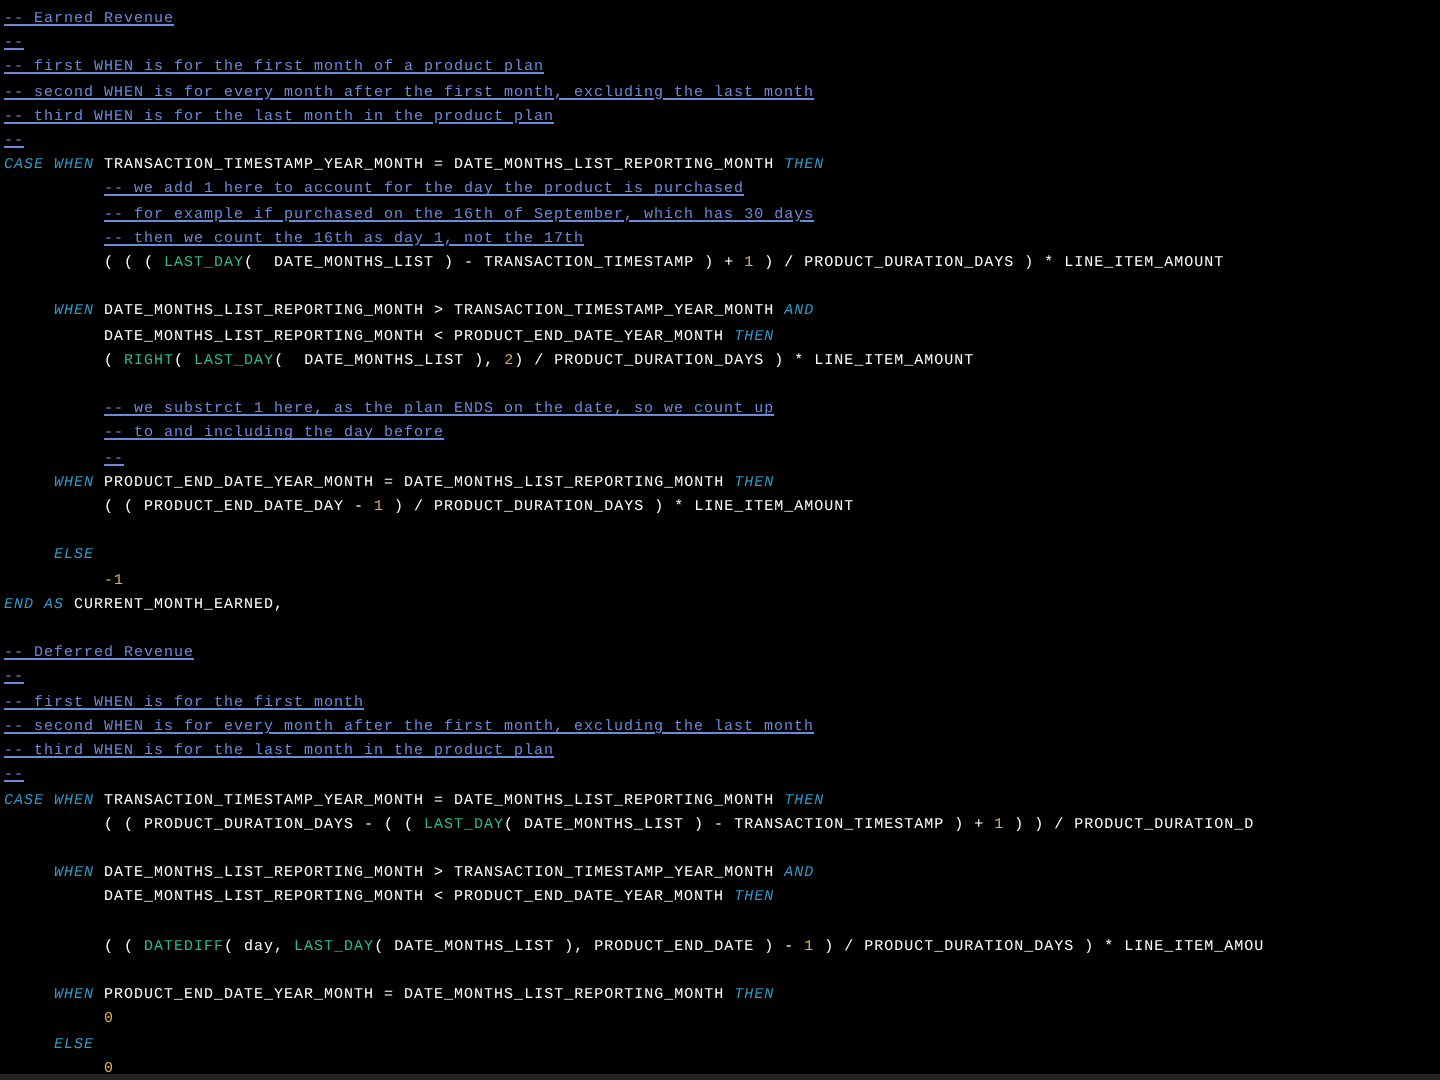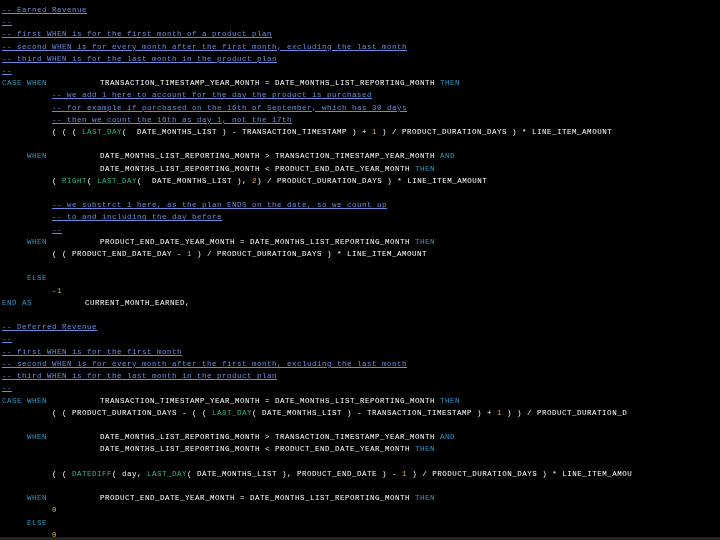--- a/index.html
+++ b/index.html
@@ -13,24 +13,24 @@
     font-size: 7.5px;
     line-height: 12.2px;
     color: #ffffff;
     letter-spacing: 0.5px;
   }
   .editor {
     padding: 4px 0 0 2px;
     white-space: pre;
   }
   .cm { color: #6b8ad9; text-decoration: underline; }         
-  .kw { color: #3098c6; }         
+  .kw { color: #3098c6; font-style: italic; }         
   .fn { color: #2bba8c; }         
   .nm { color: #ddb050; }         
-  .id { color: #ffffff; padding-left: 48px; }         
+  .id { color: #ffffff; }         
   .pn { color: #ffffff; }         
   .hr {
     position: absolute;
     bottom: 0;
     left: 0;
     right: 0;
     height: 3px;
     background: #222426;
   }
 </style>

